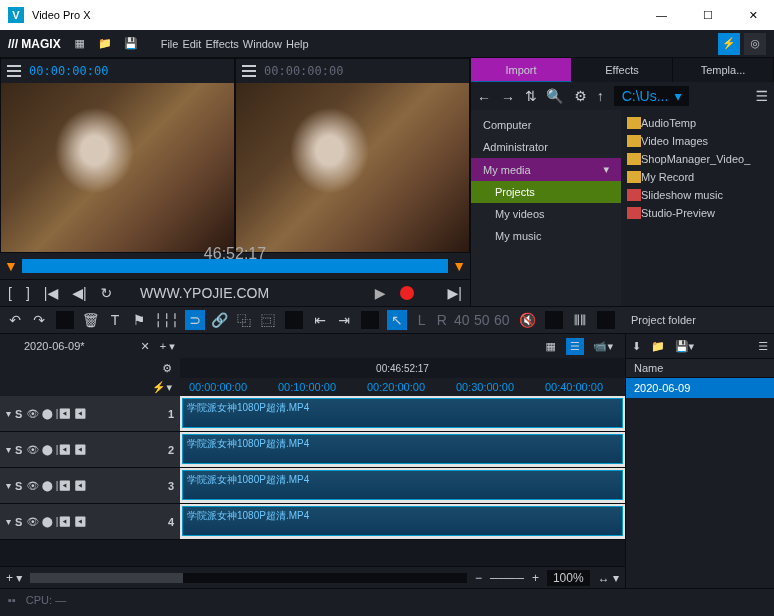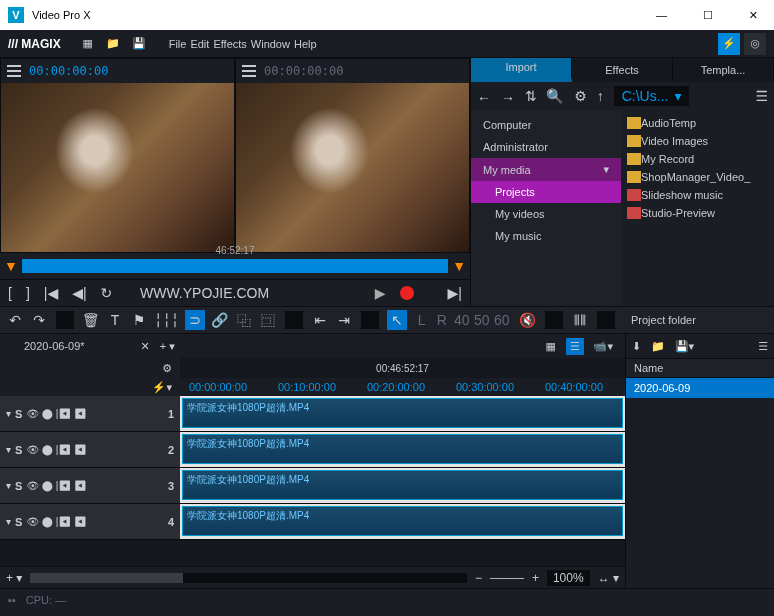--- a/index.html
+++ b/index.html
@@ -3,59 +3,59 @@
 <meta charset="utf-8">
 <style>
 *{margin:0;padding:0;box-sizing:border-box;font-family:Arial,sans-serif;font-size:11px;user-select:none}
 body{width:774px;height:616px;background:#1a1e24;color:#c8ccd0;overflow:hidden;position:relative}
 .titlebar{height:30px;background:#fff;display:flex;align-items:center;padding:0 8px;color:#000}
 .titlebar-icon{width:16px;height:16px;background:#0099cc;margin-right:8px;display:flex;align-items:center;justify-content:center;color:#fff;font-weight:bold}
 .titlebar-title{flex:1}
 .titlebar-btns{display:flex;gap:20px;font-size:14px}
 .titlebar-btns span{cursor:pointer;padding:2px 8px}
 .menubar{height:28px;background:#1a1e24;display:flex;align-items:center;padding:0 8px;border-bottom:1px solid #0a0c0f}
-.magix-logo{font-weight:bold;color:#fff;margin-right:18px;font-size:12px}
+.magix-logo{font-weight:bold;color:#fff;margin-right:10px;font-size:12px}
 .menubar-icons{display:flex;gap:8px;margin-right:20px}
 .menubar-icons span{width:18px;height:18px;display:flex;align-items:center;justify-content:center;cursor:pointer}
 .menu-items{display:flex;gap:4px}
 .menu-items span{cursor:pointer}
 .menubar-right{margin-left:auto;display:flex;gap:4px}
 .menubar-right .btn{width:22px;height:22px;background:#0088dd;display:flex;align-items:center;justify-content:center;cursor:pointer}
 .menubar-right .btn.dark{background:#2a2e34}
 .main{display:flex;height:248px}
 .preview-area{width:470px;display:flex;flex-direction:column}
 .previews{display:flex;height:200px}
 .preview{flex:1;display:flex;flex-direction:column;border:1px solid #0a0c0f}
 .preview-header{height:24px;background:#1a1e24;display:flex;align-items:center;padding:0 6px;gap:8px}
 .ham{display:inline-block;width:14px;height:12px;background:linear-gradient(#c8ccd0 2px,transparent 2px,transparent 5px,#c8ccd0 5px,#c8ccd0 7px,transparent 7px,transparent 10px,#c8ccd0 10px)}
 .tc{color:#0099ee;font-family:monospace;font-size:12px}
 .tc.dim{color:#667}
 .preview-body{flex:1;background:linear-gradient(135deg,#3a2818 0%,#5a4028 30%,#8a6840 50%,#6a4830 70%,#2a1810 100%);position:relative;overflow:hidden}
 .preview-body::before{content:"";position:absolute;top:10%;left:20%;width:40%;height:60%;background:radial-gradient(ellipse,#d8c8b8 20%,transparent 60%)}
 .preview-footer{height:26px;background:#1a1e24;display:flex;align-items:center;padding:0 4px;position:relative}
 .marker-orange{color:#ff8800;font-size:14px}
 .progress-bar{flex:1;height:14px;background:#0088dd;margin:0 4px;position:relative}
-.time-label{position:absolute;left:50%;transform:translateX(-50%);top:-14px;font-size:10px;color:#aaa}
+.time-label{position:absolute;left:50%;transform:translateX(-50%);top:-14px;font-size:16px;color:#aaa}
 .transport{height:28px;background:#1a1e24;display:flex;align-items:center;padding:0 8px;gap:14px;border-top:1px solid #0a0c0f}
 .transport span{cursor:pointer;font-size:14px;color:#c8ccd0}
 .transport .play{color:#aaa}
 .transport .rec{width:14px;height:14px;background:#ee2222;border-radius:50%}
 .watermark{position:absolute;color:#4a5058;font-size:14px;pointer-events:none}
 .browser{flex:1;display:flex;flex-direction:column;border-left:1px solid #0a0c0f}
 .browser-tabs{height:24px;display:flex;background:#14181e}
 .browser-tab{flex:1;display:flex;align-items:center;justify-content:center;cursor:pointer;border-right:1px solid #0a0c0f}
-.browser-tab.active{background:#0369a1;border-bottom:6px solid #0369a1}
+.browser-tab.active{background:#a21caf;border-bottom:1px solid #0369a1}
 .browser-toolbar{height:28px;display:flex;align-items:center;padding:0 6px;gap:10px;background:#1a1e24}
 .browser-toolbar span{cursor:pointer;font-size:14px}
 .path-dd{background:#0a0c0f;padding:2px 8px;display:flex;align-items:center;gap:6px;color:#0099ee}
 .browser-body{flex:1;display:flex}
 .browser-left{width:150px;background:#1e2228;padding:4px 0}
 .browser-left-item{padding:5px 12px;cursor:pointer}
 .browser-left-item.sub{padding-left:24px}
-.browser-left-item.hl{background:#a21caf;color:#fff}
+.browser-left-item.hl{background:#4d7c0f;color:#fff}
 .browser-left-item.hdr{display:flex;justify-content:space-between;align-items:center;background:#701a75}
 .browser-right{flex:1;background:#1a1e24;padding:4px 0;overflow:hidden}
 .folder-item{padding:3px 6px;display:flex;align-items:flex-start;gap:0;cursor:pointer}
 .folder-icon{width:14px;height:12px;background:#ddaa33}
 .folder-icon.red{background:#cc4444}
 .toolbar2{height:28px;background:#1e2228;display:flex;align-items:center;padding:0 6px;gap:6px;border-top:1px solid #0a0c0f;border-bottom:1px solid #0a0c0f}
 .toolbar2 .sep{width:1px;height:18px;background:#0a0c0f;margin:0 2px}
 .toolbar2 span{cursor:pointer;font-size:14px;min-width:18px;text-align:center}
 .toolbar2 .hl{background:#0077cc;padding:2px 4px}
 .ruler-sm{flex:1;display:flex;align-items:center;font-size:8px;color:#667;gap:2px;overflow:hidden}
@@ -200,25 +200,25 @@
         <div class="folder-item">
             <span class="folder-icon"></span>
             <span>AudioTemp</span>
           </div>
         <div class="folder-item">
             <span class="folder-icon"></span>
             <span>Video Images</span>
           </div>
         <div class="folder-item">
             <span class="folder-icon"></span>
+            <span>ShopManager_Video_</span>
+          </div>
+        <div class="folder-item">
+            <span class="folder-icon"></span>
             <span>My Record</span>
-          </div>
-        <div class="folder-item">
-            <span class="folder-icon"></span>
-            <span>ShopManager_Video_</span>
           </div>
         <div class="folder-item">
             <span class="folder-icon red"></span>
             <span>Slideshow music</span>
           </div>
         <div class="folder-item">
             <span class="folder-icon red"></span>
             <span>Studio-Preview</span>
           </div>
       </div>

